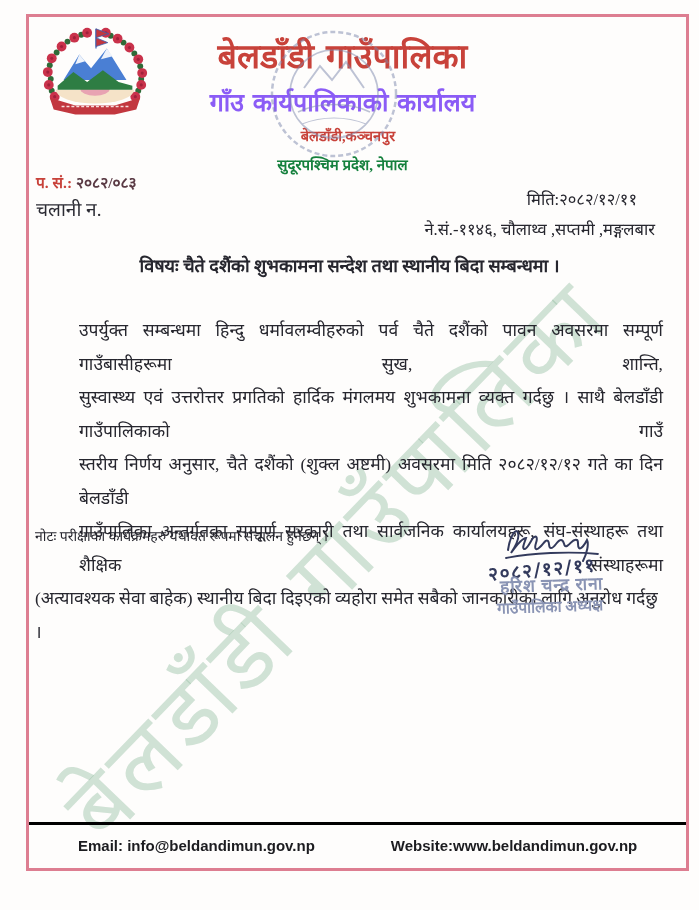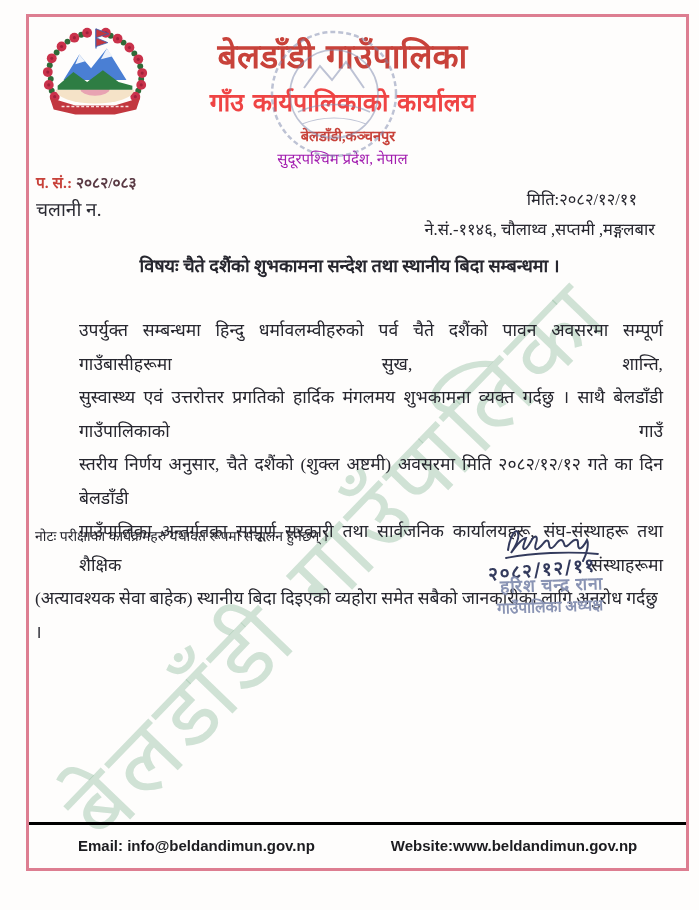--- a/index.html
+++ b/index.html
@@ -21,24 +21,24 @@
     font-size:92px;font-weight:500;letter-spacing:6px;white-space:nowrap;
     color:rgba(139,186,156,0.40);
     font-family:"DejaVu Sans","Liberation Sans",sans-serif;
   }
   .content{position:relative;z-index:1;}
   
   .logo{position:absolute;left:36px;top:26px;width:118px;height:104px;}
   .hdr{position:absolute;left:0;right:14px;top:38px;text-align:center;z-index:1;}
   .hdr .muni{font-size:34px;font-weight:bold;color:#c8423a;line-height:1.1;
     font-family:"DejaVu Sans","Liberation Sans",sans-serif;}
-  .hdr .office{font-size:25px;font-weight:bold;color:#ef4444;margin-top:9px;
+  .hdr .office{font-size:25px;font-weight:bold;color:#8b5cf6;margin-top:9px;
     font-family:"DejaVu Sans","Liberation Sans",sans-serif;}
   .hdr .addr{font-size:14.5px;color:#c8423a;margin-top:7px;font-weight:600;padding-left:11px;}
-  .hdr .prov{font-size:15px;color:#a21caf;margin-top:3px;font-weight:400;}
+  .hdr .prov{font-size:15px;color:#15803d;margin-top:9px;font-weight:700;}
   
   .seal{
     position:absolute;left:268px;top:28px;width:132px;height:132px;z-index:2;
     opacity:.5;pointer-events:none;
   }
   
   .ref-left{position:absolute;left:36px;top:169px;font-size:15.5px;line-height:27px;}
   .ref-left .plabel{color:#c8423a;font-weight:700;}
   .ref-left .pvalue{color:#5a3a44;font-weight:600;}
   .ref-left .chalani{color:#2b2b33;font-size:19px;}

